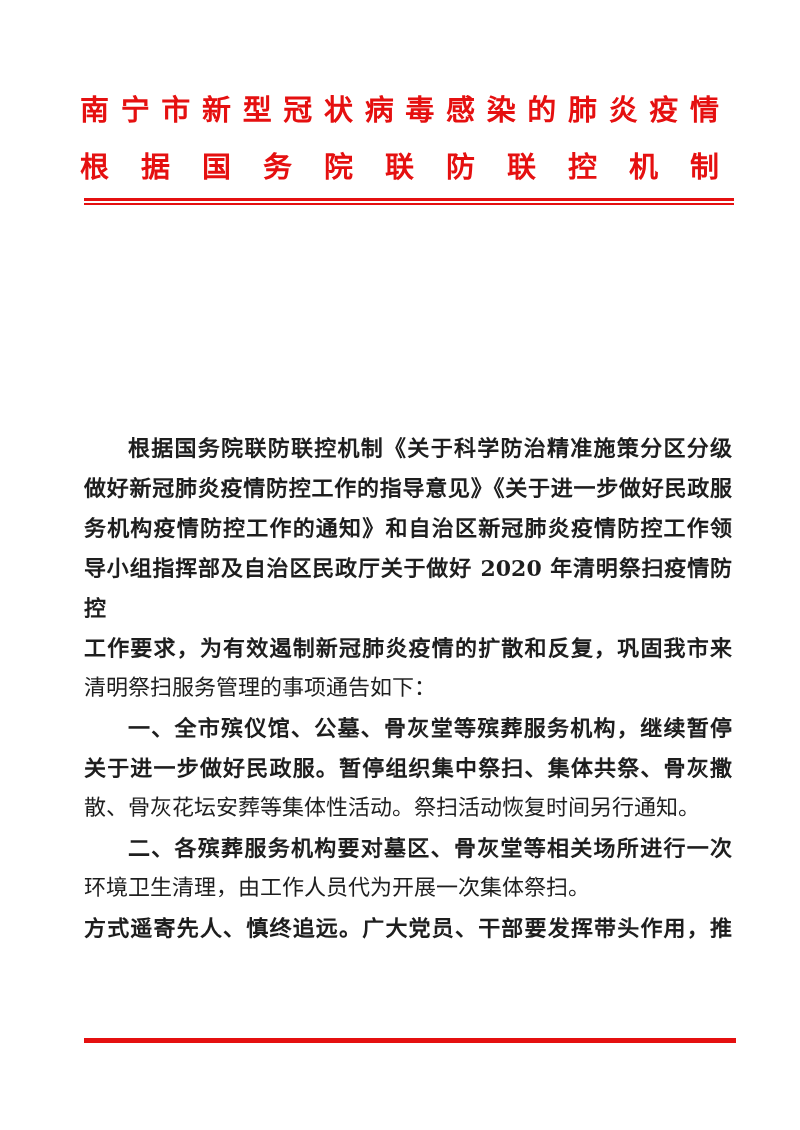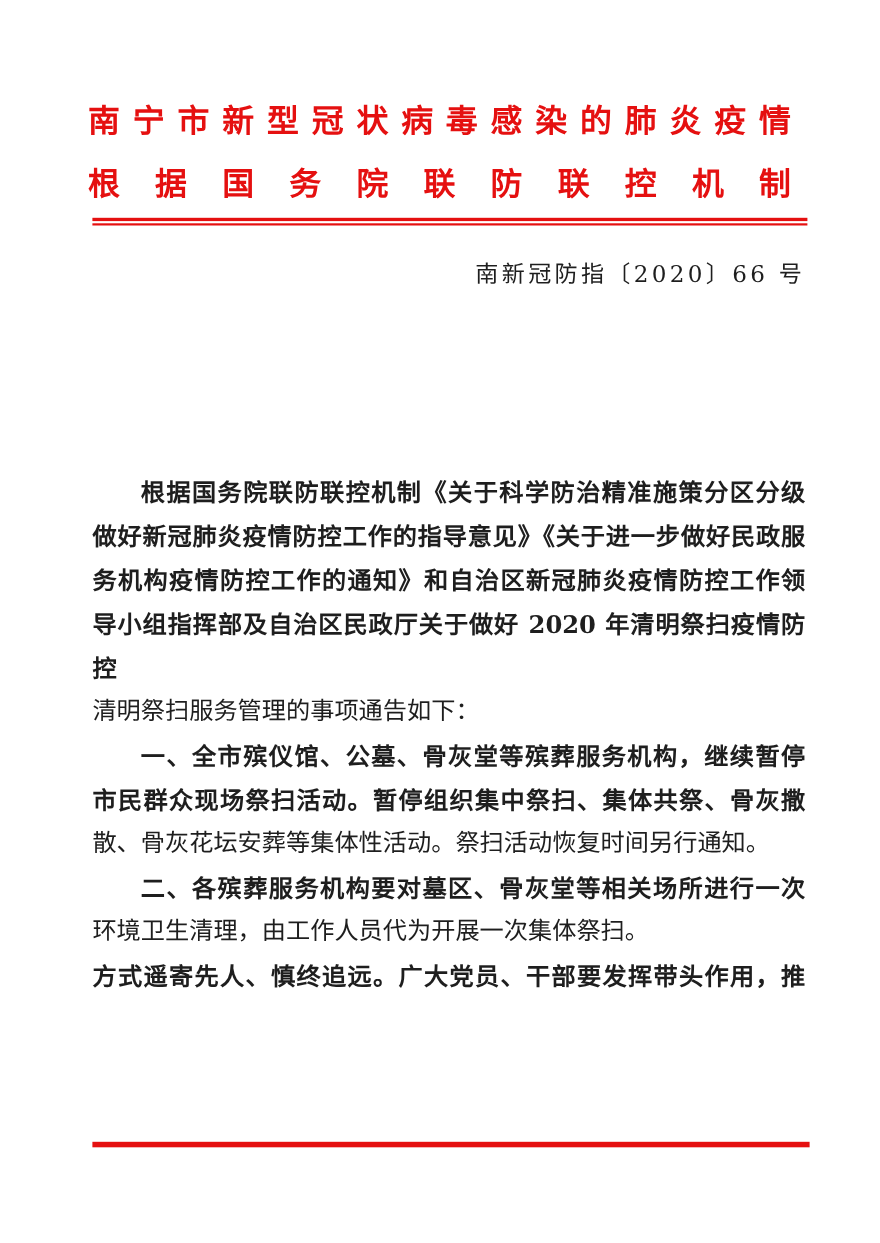--- a/index.html
+++ b/index.html
@@ -87,31 +87,31 @@
     <div class="jline">南宁市新型冠状病毒感染的肺炎疫情</div>
     <div class="jline">根据国务院联防联控机制</div>
   </div>
 
   <div class="double-rule">
     <div class="thick"></div>
     <div class="gap"></div>
     <div class="thin"></div>
   </div>
 
-  <div class="doc-number">南新冠防指〔2020〕66 号</div>
 
 
   <div class="body-text" id="body-text">
       <div class="body-line indent fill">根据国务院联防联控机制《关于科学防治精准施策分区分级</div>
       <div class="body-line fill">做好新冠肺炎疫情防控工作的指导意见》《关于进一步做好民政服</div>
       <div class="body-line fill">务机构疫情防控工作的通知》和自治区新冠肺炎疫情防控工作领</div>
       <div class="body-line fill">导小组指挥部及自治区民政厅关于做好 2020 年清明祭扫疫情防控</div>
+      <div class="body-line fill">工作要求，为有效遏制新冠肺炎疫情的扩散和反复，巩固我市来</div>
       <div class="body-line">清明祭扫服务管理的事项通告如下：</div>
       <div class="body-line indent fill">一、全市殡仪馆、公墓、骨灰堂等殡葬服务机构，继续暂停</div>
-      <div class="body-line fill">市民群众现场祭扫活动。暂停组织集中祭扫、集体共祭、骨灰撒</div>
+      <div class="body-line fill">关于进一步做好民政服。暂停组织集中祭扫、集体共祭、骨灰撒</div>
       <div class="body-line">散、骨灰花坛安葬等集体性活动。祭扫活动恢复时间另行通知。</div>
       <div class="body-line indent fill">二、各殡葬服务机构要对墓区、骨灰堂等相关场所进行一次</div>
       <div class="body-line">环境卫生清理，由工作人员代为开展一次集体祭扫。</div>
       <div class="body-line fill">方式遥寄先人、慎终追远。广大党员、干部要发挥带头作用，推</div>
     </div>
 
   <div class="bottom-rule"></div>
 
 </div>
 

